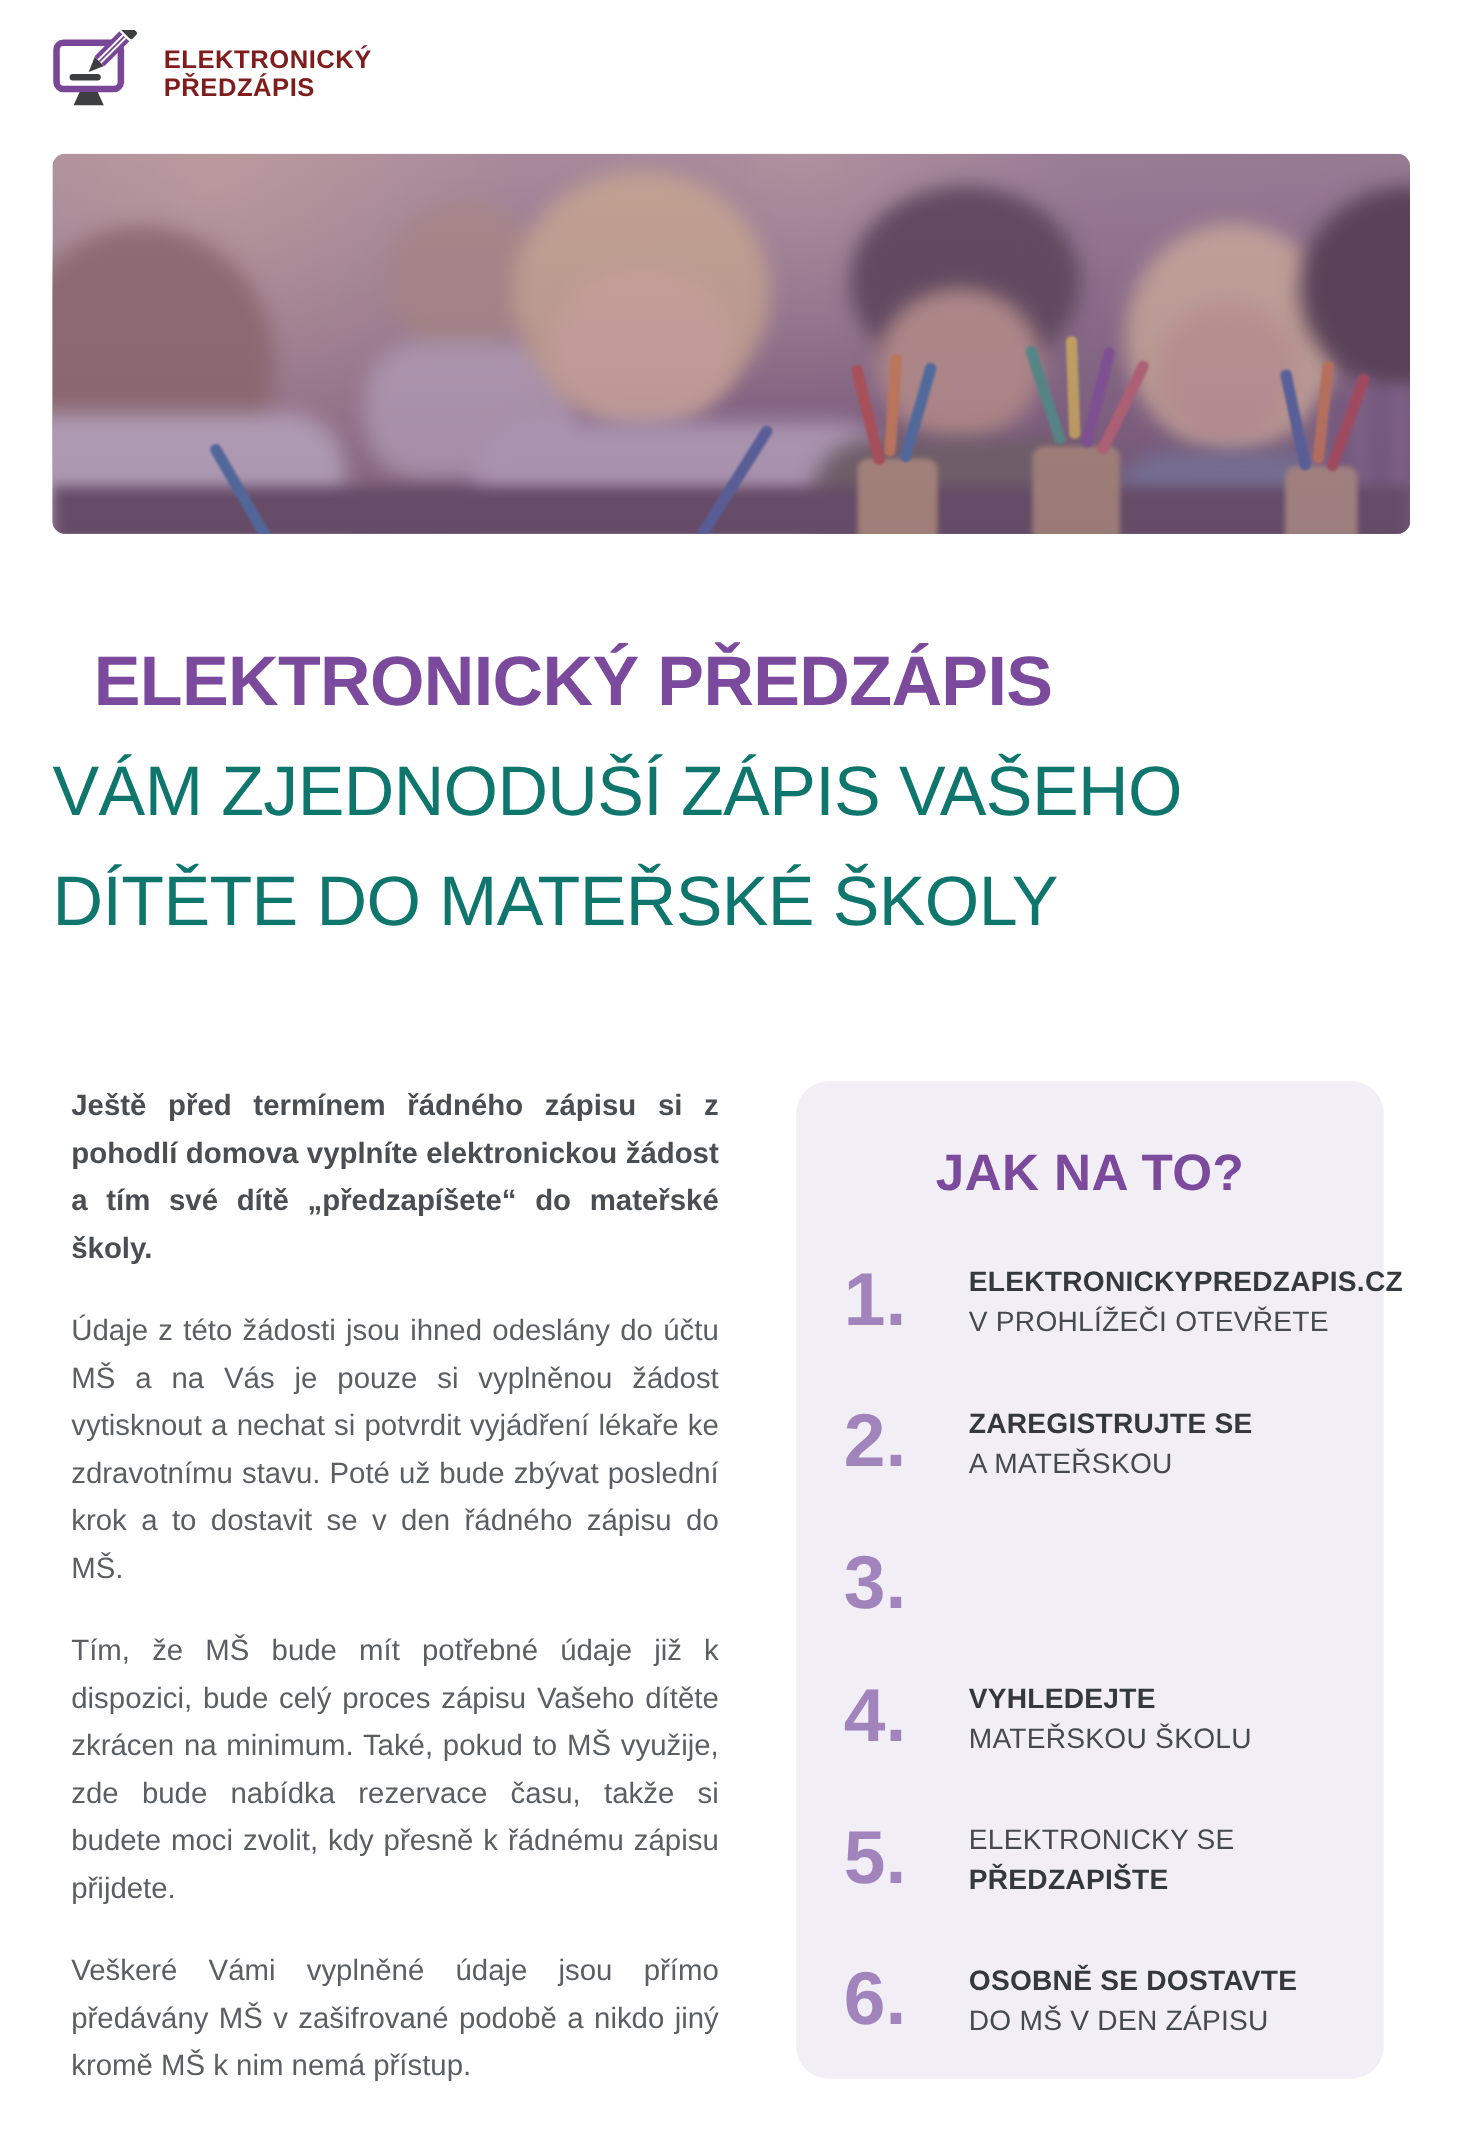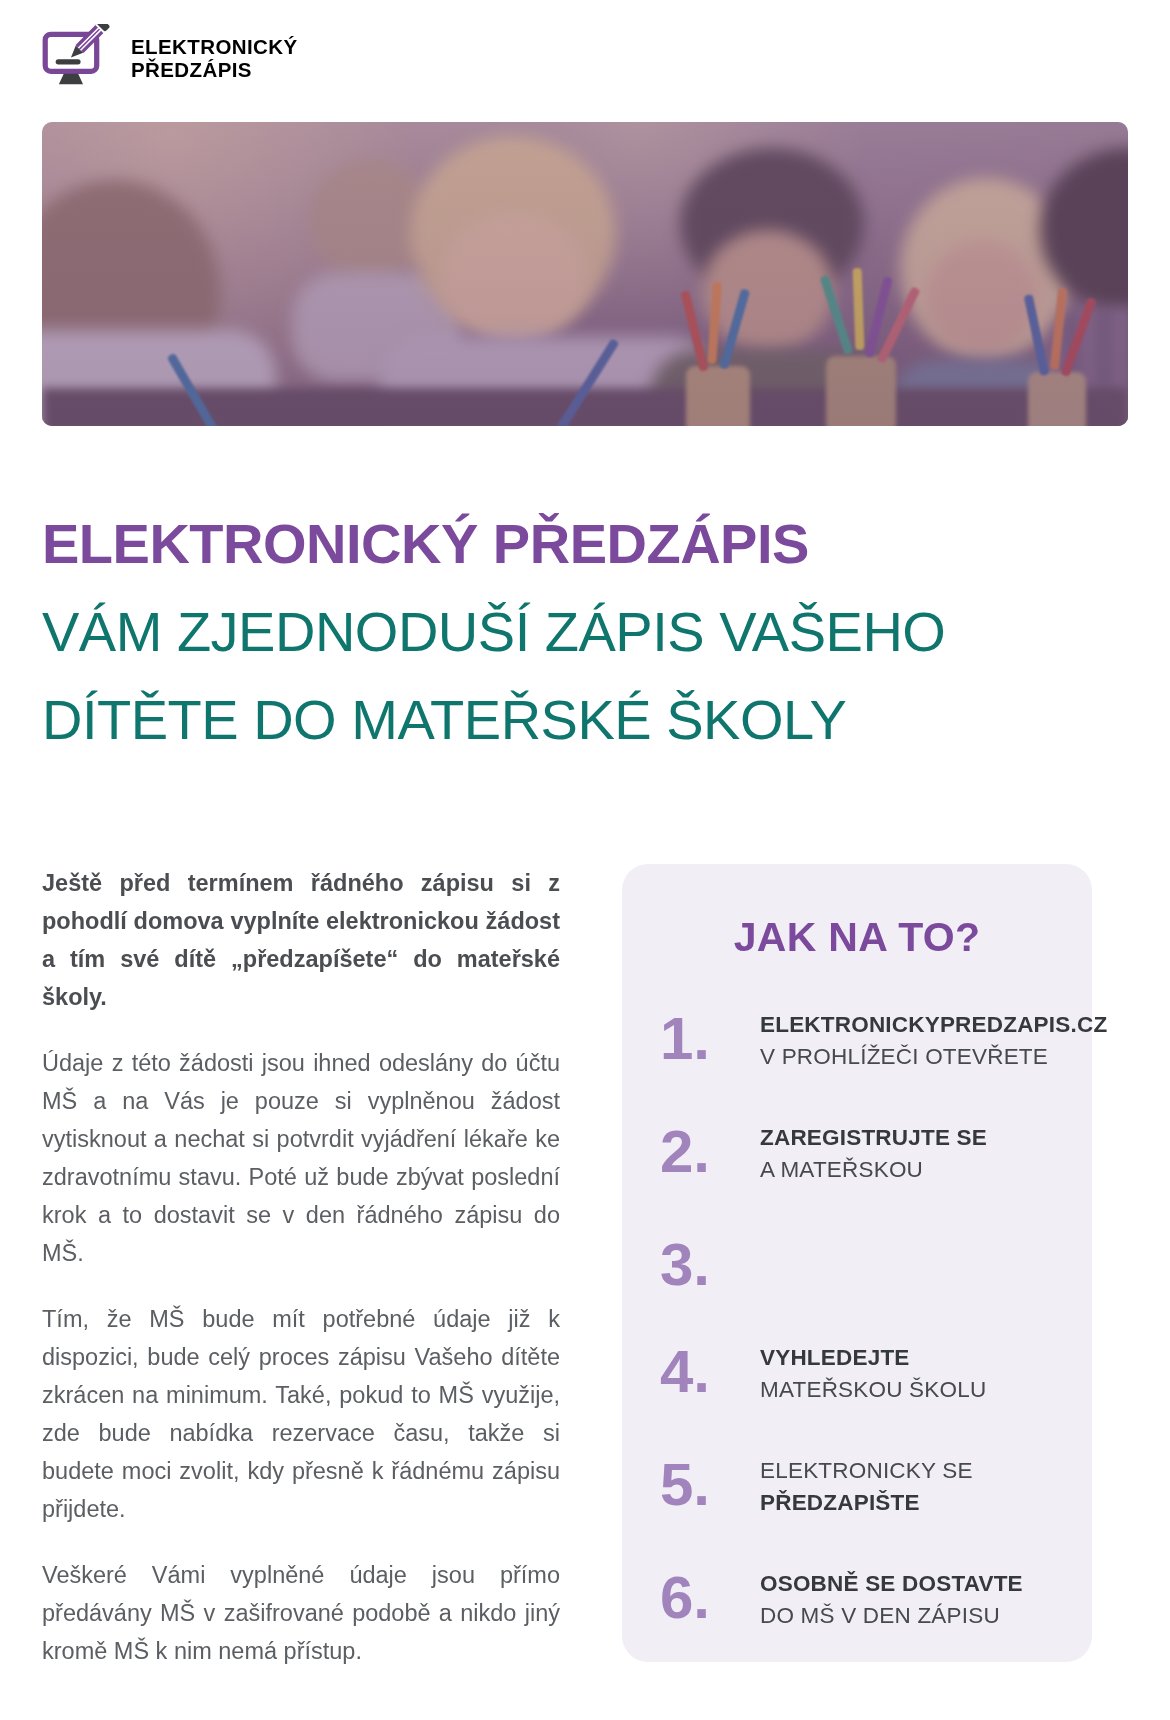--- a/index.html
+++ b/index.html
@@ -5,21 +5,21 @@
   html,body{margin:0;padding:0;}
   body{
     width:1170px;height:1720px;background:#ffffff;overflow:hidden;
     font-family:"Liberation Sans","DejaVu Sans",sans-serif;
     -webkit-font-smoothing:antialiased;
   }
   .page{position:relative;width:1086px;margin:0 auto;padding-top:24px;}
 
   
   .logo{display:flex;align-items:center;gap:15px;}
-  .logo-text{font-size:20.5px;font-weight:800;color:#000000;letter-spacing:.4px;line-height:23px;}
+  .logo-text{font-size:20.5px;font-weight:800;color:#7f1d1d;letter-spacing:.4px;line-height:23px;}
 
   
   .hero{
     position:relative;margin-top:30px;width:1086px;height:304px;
     border-radius:10px;overflow:hidden;
     background:
       radial-gradient(circle at 12% 6%, rgba(242,208,172,.55), rgba(242,208,172,0) 38%),
       radial-gradient(circle at 55% 0%, rgba(236,212,182,.38), rgba(236,212,182,0) 34%),
       linear-gradient(175deg,#ab93a2 0%,#987e93 40%,#7f657e 75%,#6a5269 100%);
   }
@@ -28,25 +28,25 @@
   .hero-table{position:absolute;left:0;right:0;bottom:-8px;height:46px;background:#5f4c5e;filter:blur(5px);}
   .cup{position:absolute;border-radius:9px;background:#bfa07a;filter:blur(2px);}
   .pencil{position:absolute;width:9px;height:82px;border-radius:4px;filter:blur(1px);}
   .hero::after{
     content:"";position:absolute;inset:0;
     background:linear-gradient(180deg,rgba(128,90,136,.28) 0%,rgba(112,74,118,.40) 100%);
   }
 
   
   .title{margin-top:74px;font-size:56px;line-height:88px;letter-spacing:-.5px;}
-  .title .accent{display:block;color:#7b4a9c;font-weight:800;}
+  .title .accent{display:block;color:#7b4a9c;font-weight:800;margin-left:33px;}
   .title .rest{display:block;color:#0f766e;font-weight:400;}
 
   
-  .columns{display:flex;margin-top:100px;gap:62px;align-items:flex-start;}
+  .columns{display:flex;margin-top:100px;gap:62px;align-items:flex-start;margin-left:15px;}
   .text-col{width:518px;}
   .text-col p{
     margin:0 0 28px 0;font-size:23.5px;line-height:38px;color:#5b5e62;
     text-align:justify;text-justify:inter-word;
   }
   .text-col p.lead{font-weight:700;color:#4a4d51;}
 
   
   .howto-card{
     width:470px;height:798px;box-sizing:border-box;flex:none;

